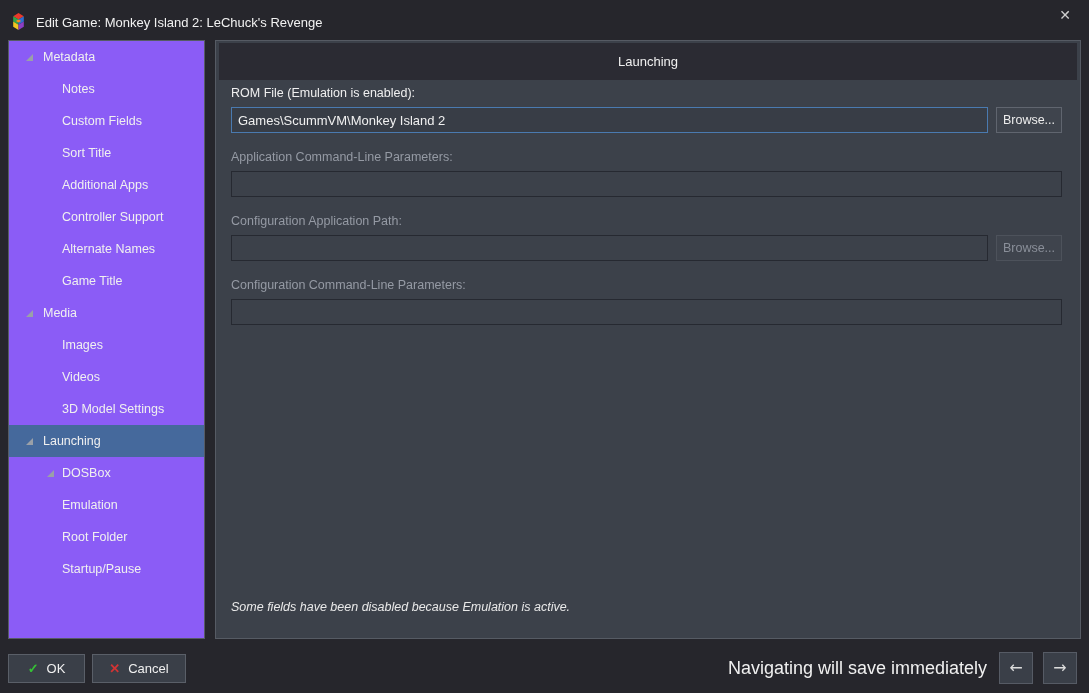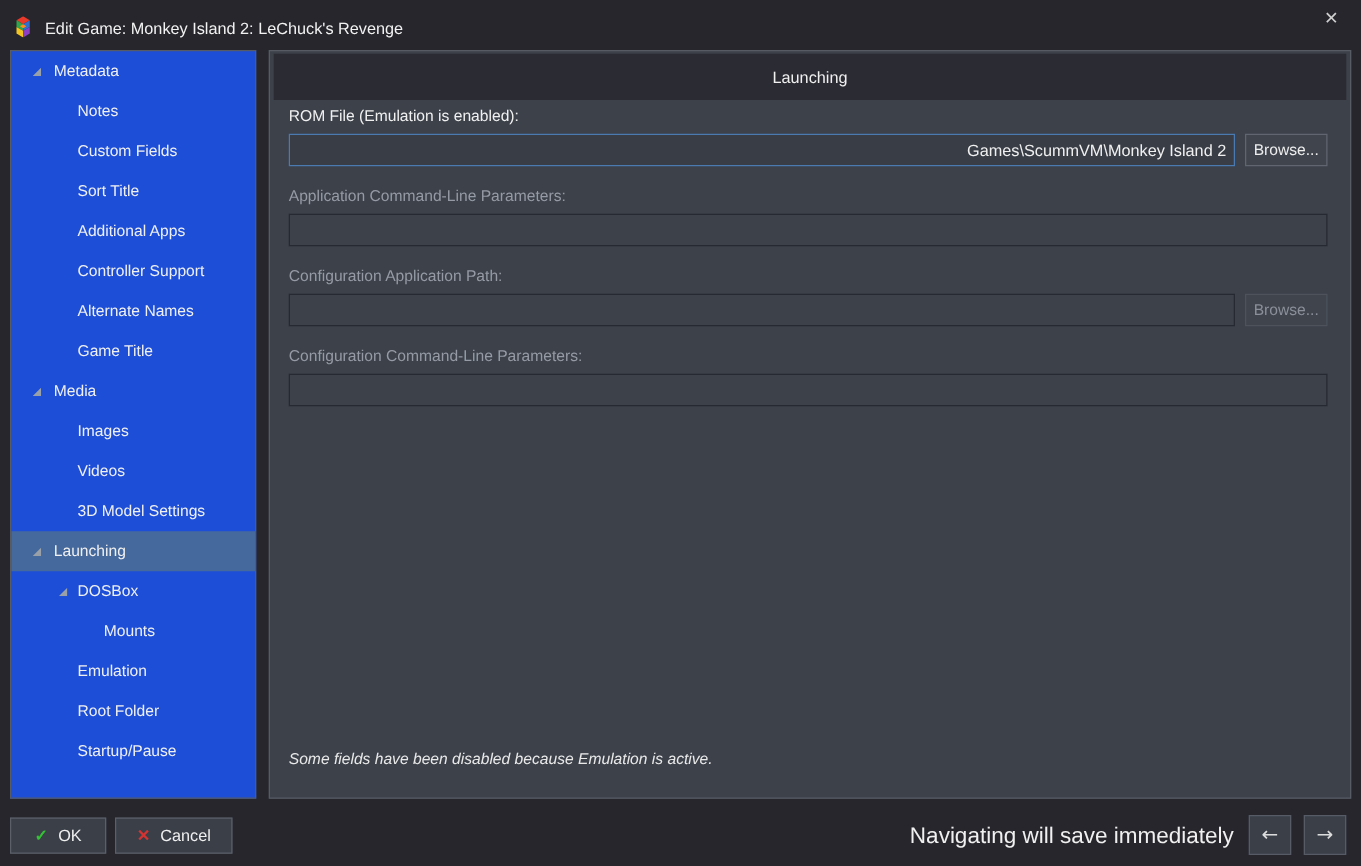--- a/index.html
+++ b/index.html
@@ -15,21 +15,21 @@
   .titlebar { height:30px; display:flex; align-items:flex-end; padding:0 10px; }
   .app-icon { width:17px; height:17px; margin-right:9px; flex:0 0 auto; }
   .window-title { font-size:13px; color:#f2f2f2; }
   .close-btn {
     margin-left:auto; color:#cfcfcf; font-size:14px; line-height:30px;
     padding:0 8px; cursor:default; font-family:"DejaVu Sans", sans-serif;
   }
   
   .sidebar {
     position:absolute; left:8px; top:40px; width:197px; height:599px;
-    background:#1d4ed8; border:1px solid #565b64; overflow:hidden;
+    background:#8b5cf6; border:1px solid #565b64; overflow:hidden;
   }
   .tree-row {
     height:32px; display:flex; align-items:center; position:relative;
     font-size:12.5px; color:#f0f0f0; cursor:default;
   }
   .tree-row.selected { background:#45699c; }
   .tree-label { white-space:nowrap; }
   .lvl0 { padding-left:34px; }
   .lvl1 { padding-left:53px; }
   .lvl2 { padding-left:74px; }
@@ -50,21 +50,21 @@
   }
   .fields { padding:4px 18px 0 15px; }
   .field-label { font-size:12.5px; color:#f0f0f0; margin:2px 0 7px; }
   .field-label.disabled { color:#959aa4; }
   .field-row { display:flex; gap:8px; margin-bottom:17px; }
   .textbox {
     flex:1; height:26px; background:#3c414a; border:1px solid #262931;
     color:#f0f0f0; font-size:13px; padding:0 6px;
     font-family:"Liberation Sans", sans-serif;
   }
-  .textbox.focused { border:1px solid #4a7ab0; background:#383d46;text-align:right; }
+  .textbox.focused { border:1px solid #4a7ab0; background:#383d46; }
   .browse-btn {
     width:66px; height:26px; background:#3f444d; border:1px solid #60656f;
     color:#ededed; font-size:12.5px; font-family:"Liberation Sans", sans-serif;
   }
   .browse-btn.disabled { color:#8a8f99; border-color:#4d525b; }
   .panel-note {
     position:absolute; left:15px; bottom:24px;
     font-style:italic; font-size:12.5px; color:#e9e9e9;
   }
   
@@ -145,23 +145,20 @@
     <span class="tree-label">3D Model Settings</span>
   </div>
   <div class="tree-row lvl0 selected">
     <span class="expander"></span>
     <span class="tree-label">Launching</span>
   </div>
   <div class="tree-row lvl1">
     <span class="expander"></span>
     <span class="tree-label">DOSBox</span>
   </div>
-  <div class="tree-row lvl2">
-    <span class="tree-label">Mounts</span>
-  </div>
   <div class="tree-row lvl1">
     <span class="tree-label">Emulation</span>
   </div>
   <div class="tree-row lvl1">
     <span class="tree-label">Root Folder</span>
   </div>
   <div class="tree-row lvl1">
     <span class="tree-label">Startup/Pause</span>
   </div>
 </div>

